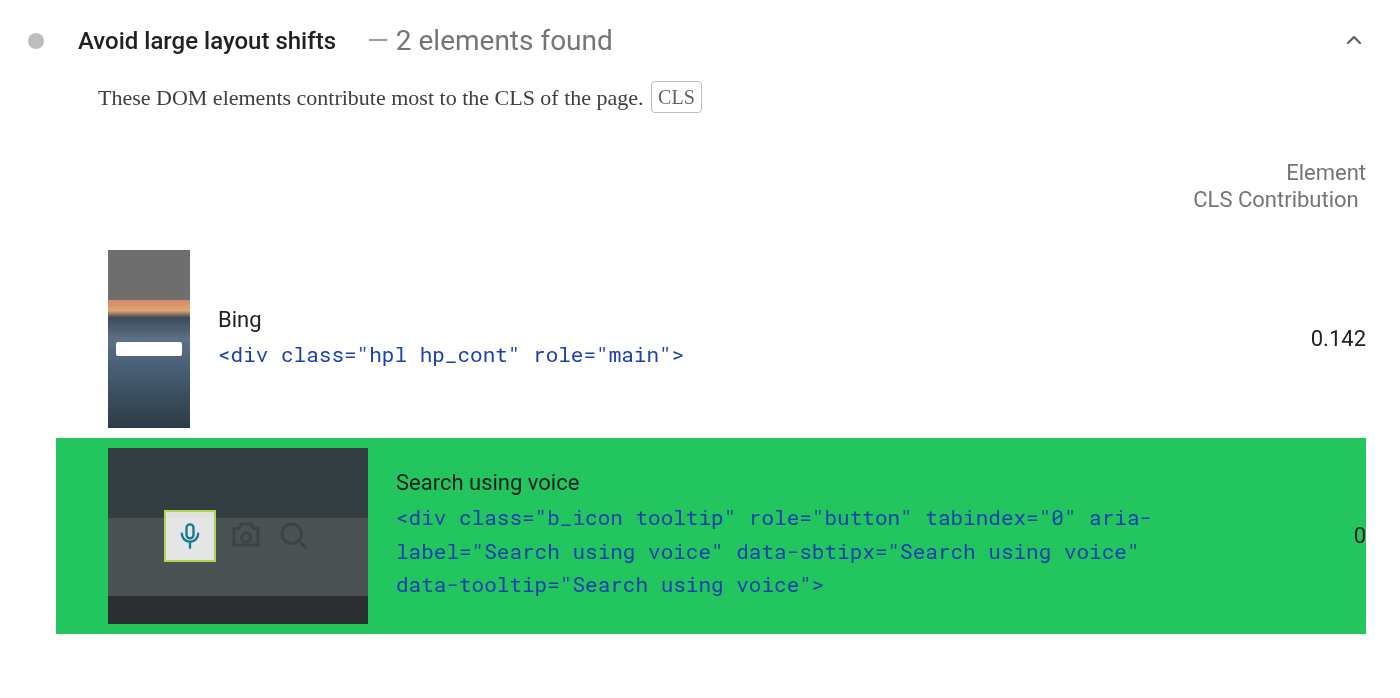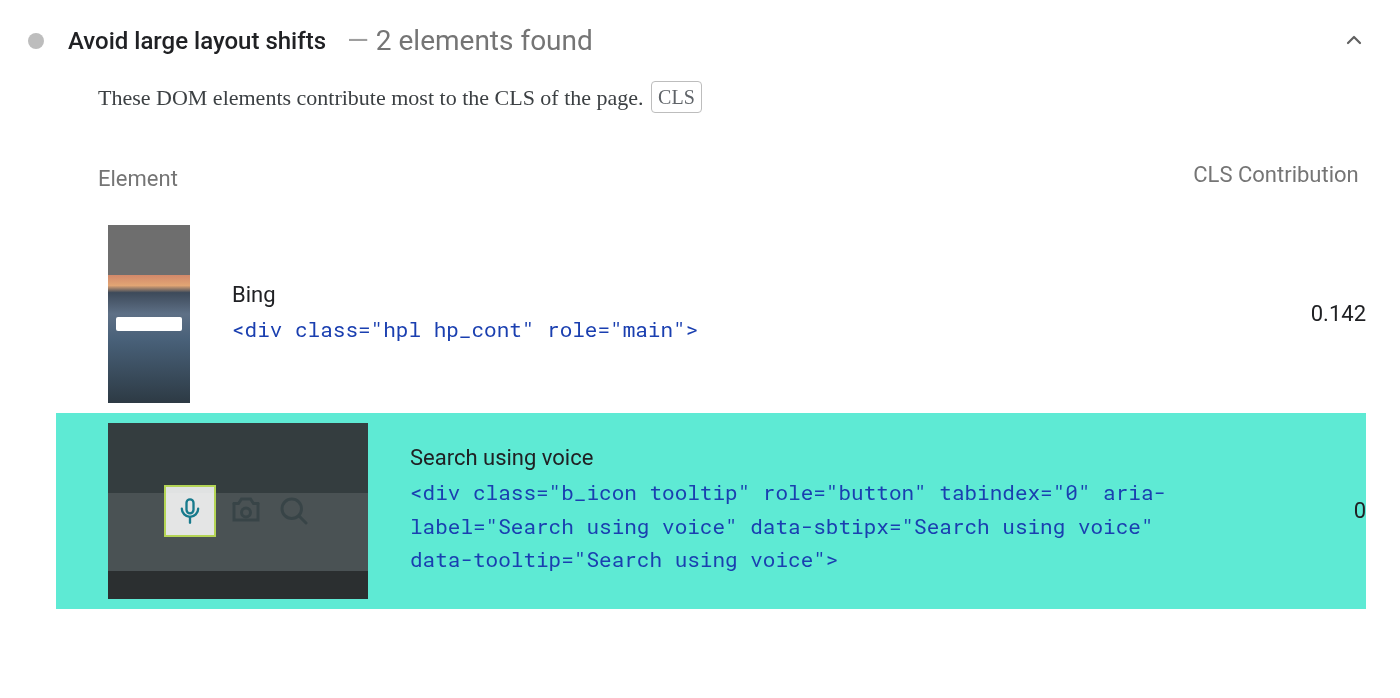--- a/index.html
+++ b/index.html
@@ -8,21 +8,21 @@
     background: #fff;
     font-size: 14px;
     color: #202124;
   }
   .audit {
     padding: 16px 34px 0 56px;
   }
   .audit-header {
     display: flex;
     align-items: center;
-    gap: 14px;
+    gap: 24px;
     padding: 8px 0 24px 0;
     position: relative;
   }
   .status-dot {
     width: 16px;
     height: 16px;
     border-radius: 50%;
     background: #bdbdbd;
     flex-shrink: 0;
     margin-left: -28px;
@@ -65,34 +65,35 @@
     color: #5f6368;
     vertical-align: 1px;
     margin-left: 2px;
   }
   .table-head {
     display: flex;
     align-items: flex-end;
     padding: 0 0 24px 42px;
     font-size: 22px;
     color: #757575;
+    flex-direction: column;
   }
   .col-element { flex: 1; }
   .col-value {
     text-align: center;
     width: 180px;
     line-height: 1.4;
   }
   .row {
     display: flex;
     align-items: center;
     padding: 10px 0 10px 52px;
-    gap: 42px;
-  }
-  .row.alt { background: #5eead4; }
+    gap: 28px;
+  }
+  .row.alt { background: #22c55e; }
   .thumb {
     flex-shrink: 0;
     background: #555;
     position: relative;
     overflow: hidden;
   }
   .thumb-1 {
     width: 82px;
     height: 178px;
     background: linear-gradient(to bottom,

